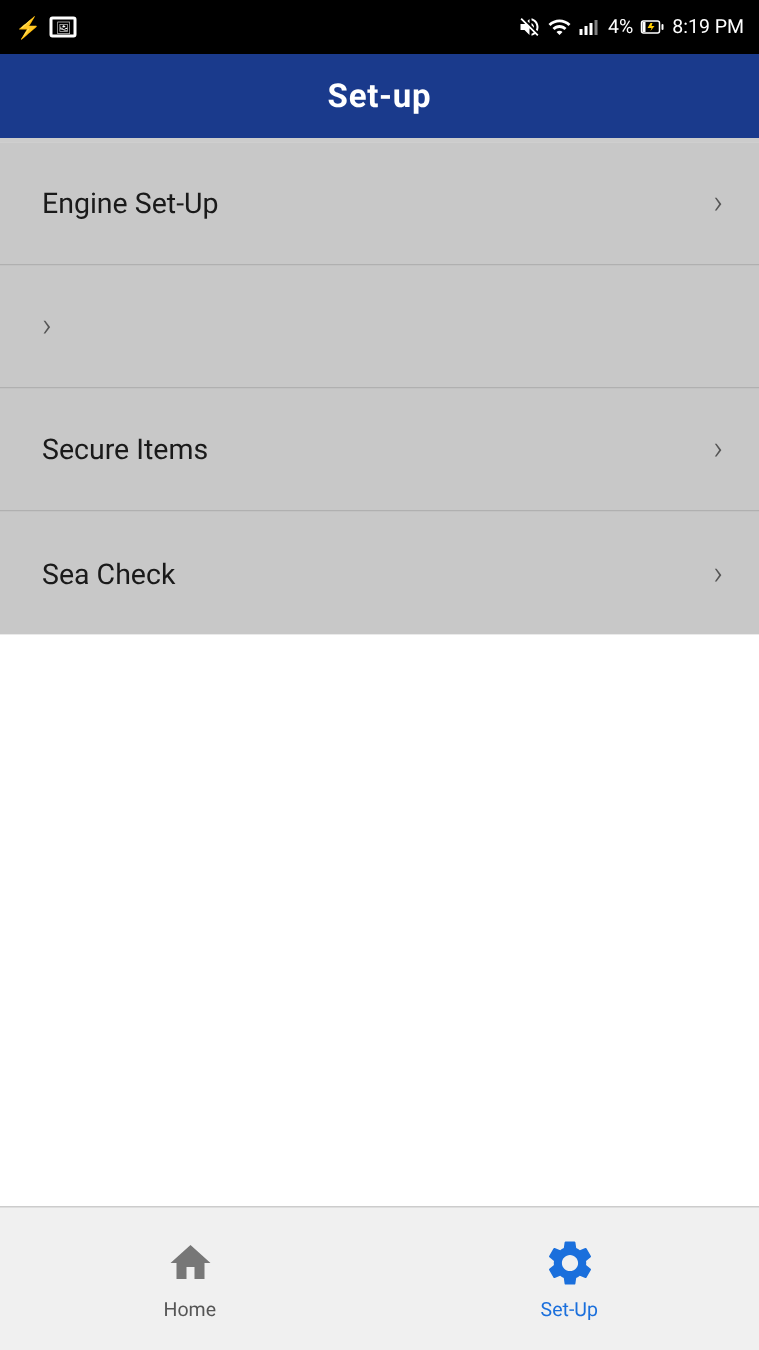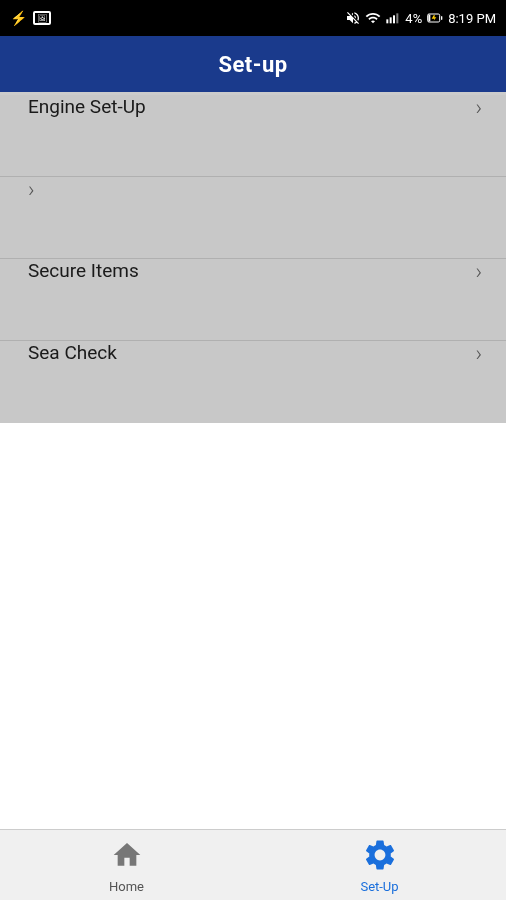--- a/index.html
+++ b/index.html
@@ -73,20 +73,21 @@
     
     .menu-list {
       width: 100%;
       background: #c8c8c8;
     }
     .menu-item {
       width: 100%;
       height: 82px;
       background: #c8c8c8;
       display: flex;
+      align-items: center;
       justify-content: space-between;
       padding: 0 24px 0 28px;
       border-bottom: 1px solid #b0b0b0;
       cursor: pointer;
     }
     .menu-item-label {
       font-size: 19px;
       color: #1a1a1a;
       font-weight: 400;
     }
@@ -95,21 +96,21 @@
       color: #555555;
       font-weight: 300;
     }
 
     
     .bottom-nav {
       position: absolute;
       bottom: 0;
       left: 0;
       width: 100%;
-      height: 71px;
+      height: 96px;
       background: #f0f0f0;
       border-top: 1px solid #cccccc;
       display: flex;
       align-items: center;
       justify-content: space-around;
     }
     .nav-item {
       display: flex;
       flex-direction: column;
       align-items: center;

